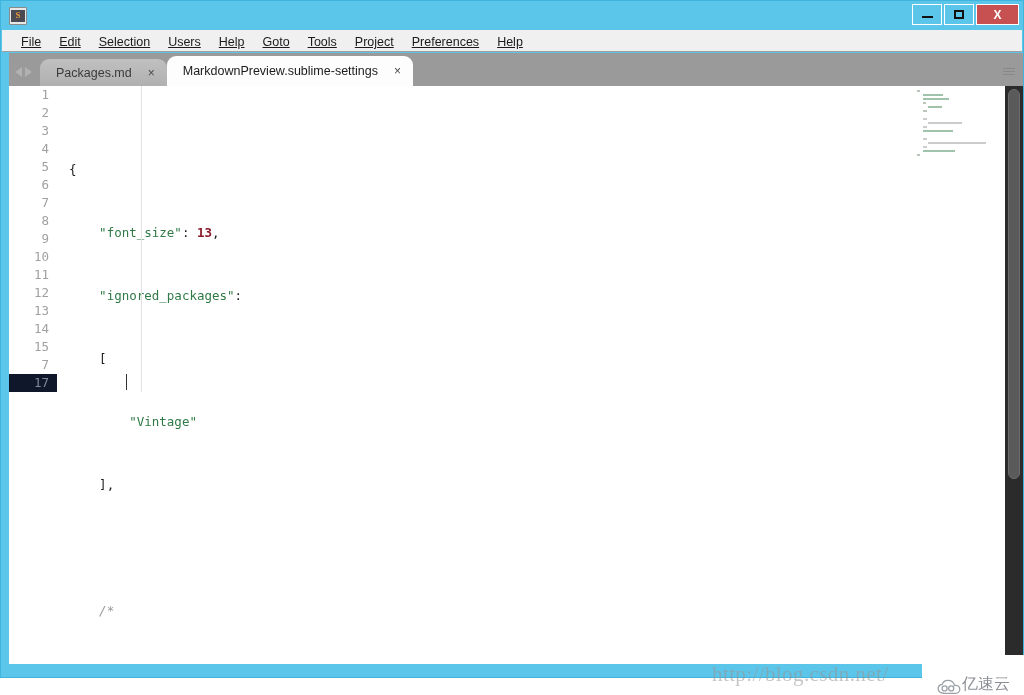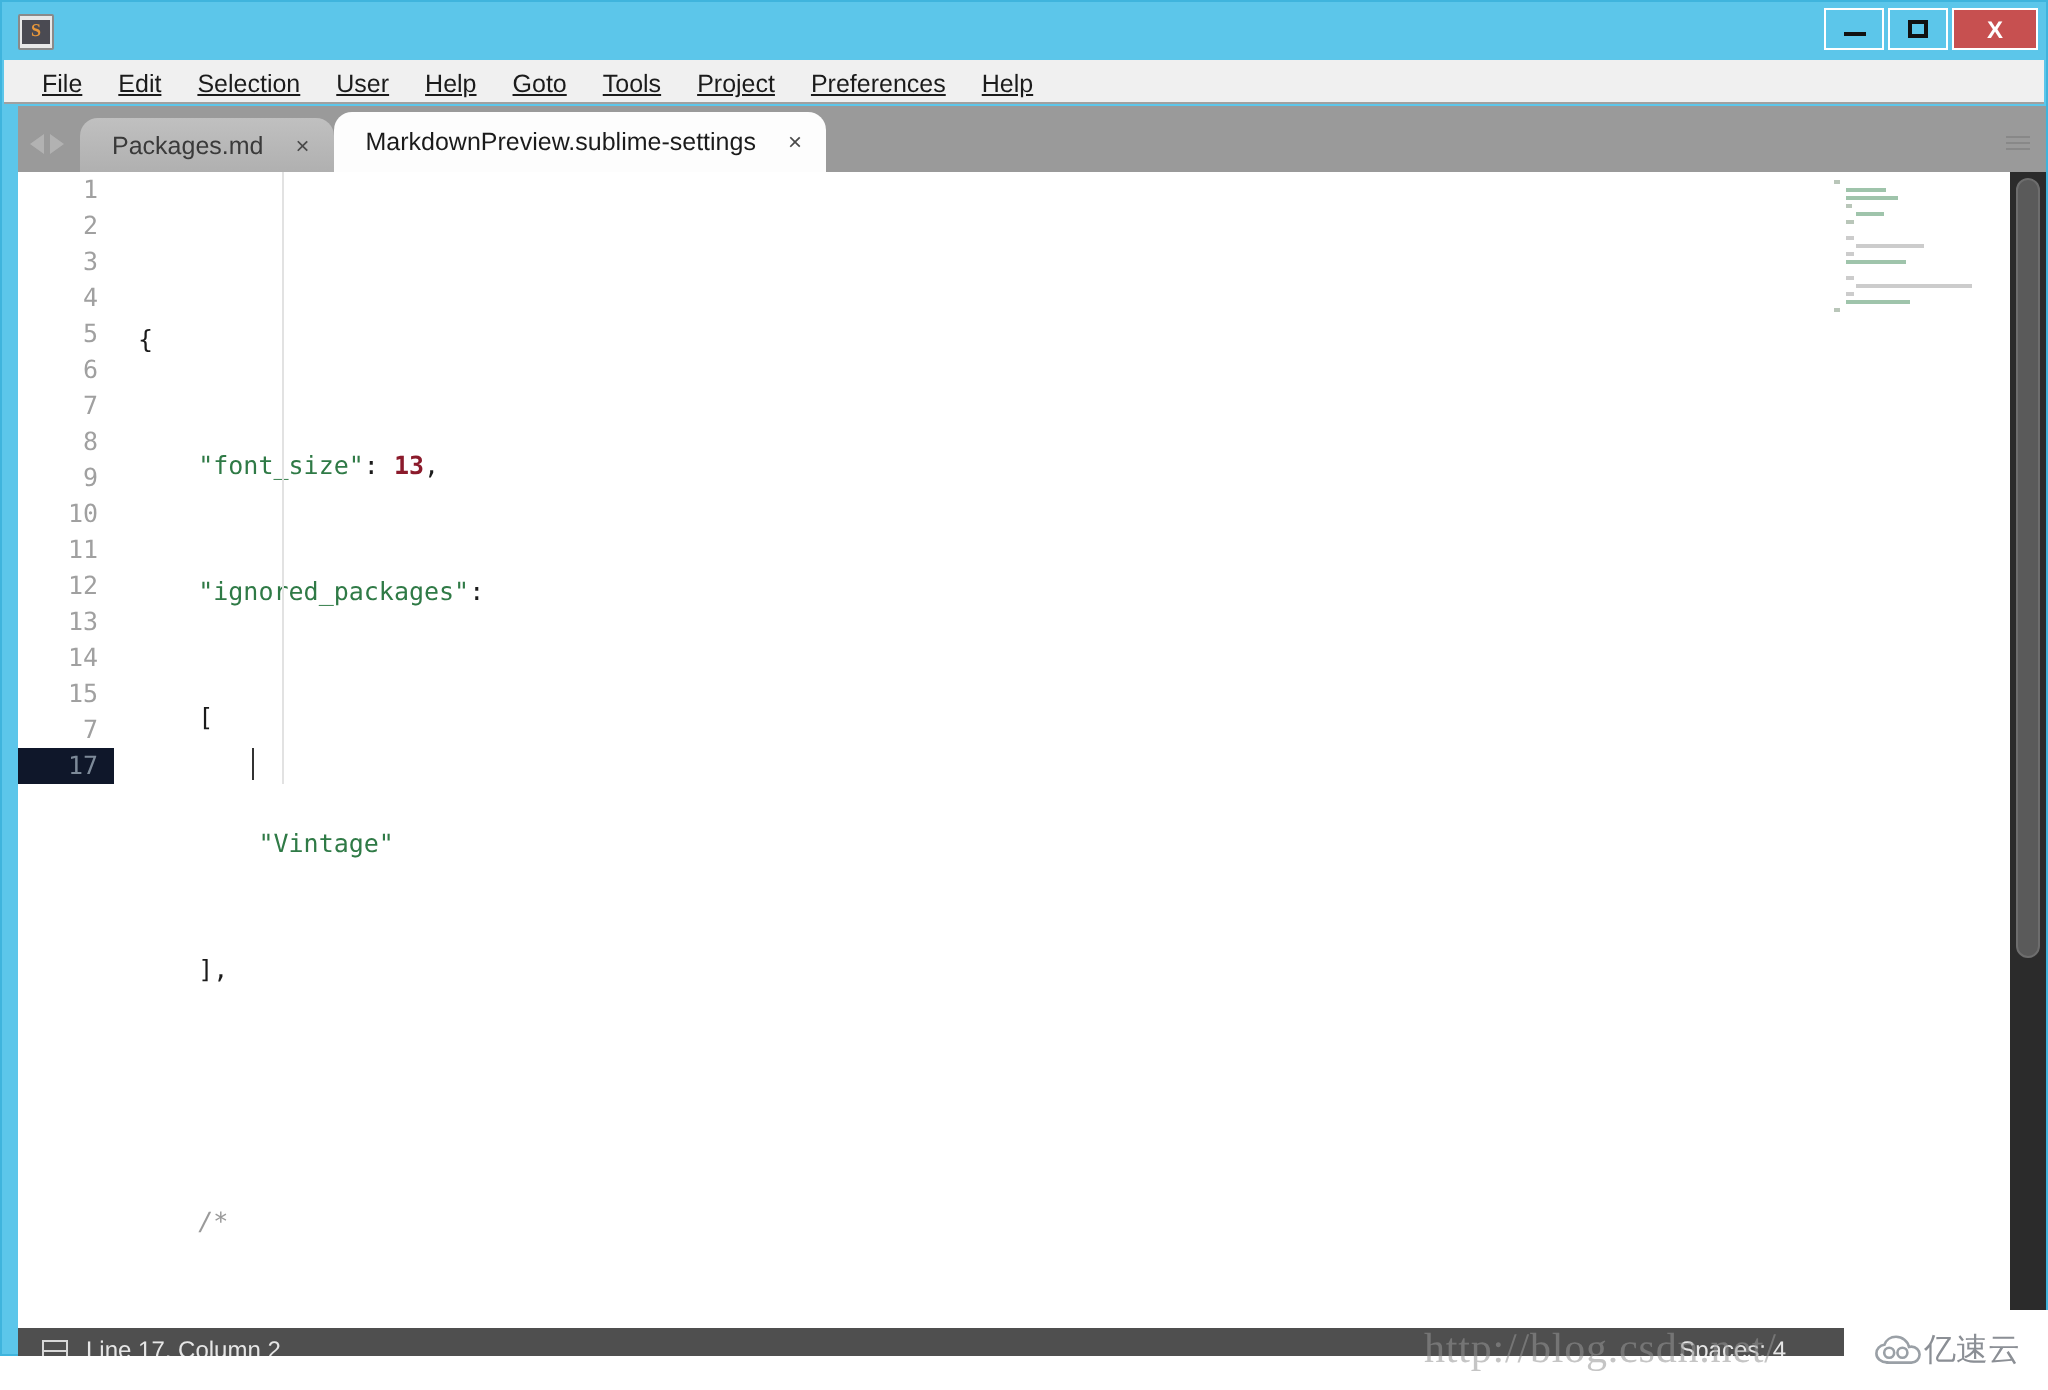--- a/index.html
+++ b/index.html
@@ -272,21 +272,21 @@
   #logo-strip {
     position: absolute; left: 0; top: 655px;
     width: 1024px; height: 40px;
     background: transparent;
     z-index: 9;
   }
   #logo-box {
     position: absolute; right: 0; top: 0;
     width: 102px; height: 40px;
     background: #ffffff;
-    display: flex; align-items: center; justify-content: center;
+    display: flex; align-items: flex-end; justify-content: center;
     gap: 0;
   }
   #logo-cloud {
     width: 26px; height: 16px;
     position: relative;
   }
   #logo-text {
     font-size: 16px; color: #8b8f95;
     font-family: "DejaVu Sans", sans-serif;
   }
@@ -313,21 +313,21 @@
         <span class="max-glyph"></span>
       </div>
       <div class="win-btn close">X</div>
     </div>
   </div>
 
   <div id="menubar">
     <div class="menu-item"><u>File</u></div>
     <div class="menu-item"><u>Edit</u></div>
     <div class="menu-item"><u>Selection</u></div>
-    <div class="menu-item"><u>User</u></div>
+    <div class="menu-item"><u>Users</u></div>
     <div class="menu-item"><u>Help</u></div>
     <div class="menu-item"><u>Goto</u></div>
     <div class="menu-item"><u>Tools</u></div>
     <div class="menu-item"><u>Project</u></div>
     <div class="menu-item"><u>Preferences</u></div>
     <div class="menu-item"><u>Help</u></div>
   </div>
 
   <div id="tabbar">
     <div id="nav-arrows">
@@ -471,25 +471,20 @@
       <div class="mm-row">
           <span class="mm-bar" style="width:3px"></span>
         </div>
     </div>
 
     <div id="scrollbar">
       <div id="scroll-thumb"></div>
     </div>
   </div>
 
-  <div id="statusbar">
-    <div id="status-panel-icon"></div>
-    <div>Line 17, Column 2</div>
-    <div id="status-spaces">Spaces: 4</div>
-  </div>
 
 </div>
 
 <div id="watermark">http://blog.csdn.net/</div>
 
 <div id="bottom-white"></div>
 <div id="logo-strip">
   <div id="logo-box">
     <svg id="logo-cloud" viewBox="0 0 26 16">
       <path d="M7.5 14.2c-3 0-5.3-2-5.3-4.5 0-2.2 1.7-4 4-4.3C7 3 9.3 1.4 12 1.4c3.2 0 5.9 2.2 6.5 5.1.4-.1.8-.2 1.2-.2 2.3 0 4.1 1.8 4.1 4s-1.8 4-4.1 4H7.5z" fill="none" stroke="#9aa0a6" stroke-width="1.3"></path>

